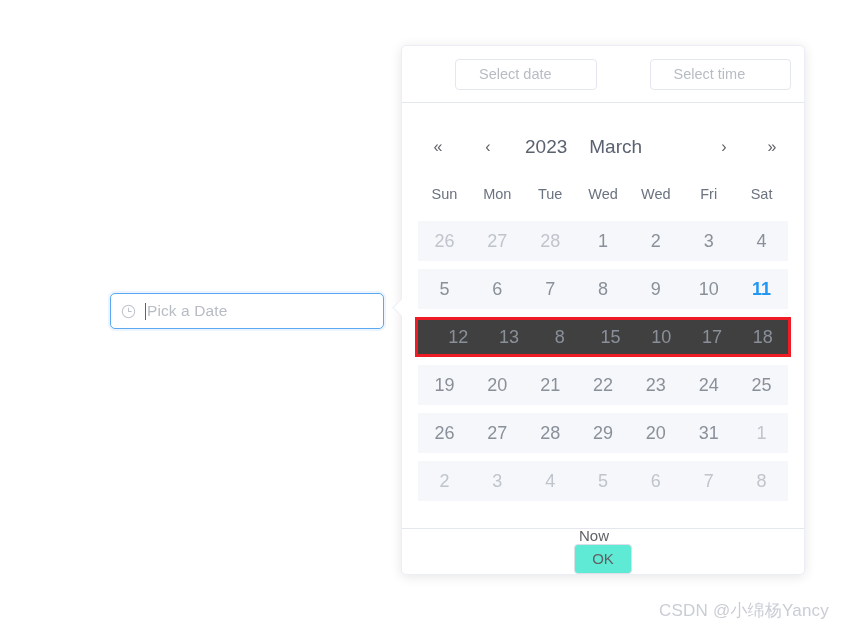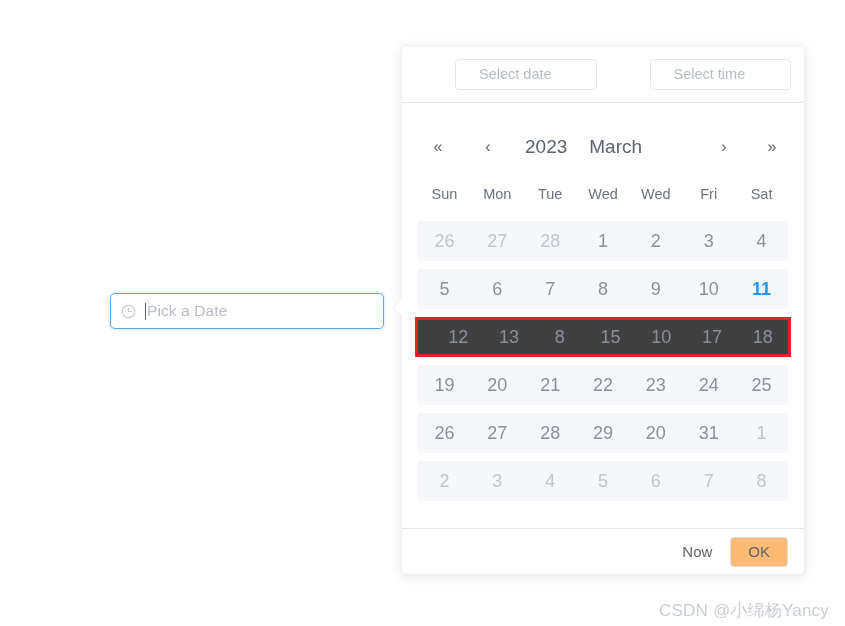--- a/index.html
+++ b/index.html
@@ -186,33 +186,34 @@
     left: 0;
     right: 0;
     bottom: 0;
     height: 46px;
     border-top: 1px solid #e4e7ed;
     display: flex;
     align-items: center;
     justify-content: flex-end;
     padding: 0 16px;
     box-sizing: border-box;
+    flex-direction: column;
   }
   #btn-now {
     color: #606266;
     font-size: 15px;
     margin-right: 18px;
   }
   #btn-ok {
     border: 1px solid #dcdfe6;
     border-radius: 4px;
     color: #606266;
     font-size: 15px;
     padding: 5px 17px;
-    background: #fdba74;
+    background: #5eead4;
     line-height: 1.2;
   }
 
   
   #watermark {
     position: absolute;
     right: 16px;
     bottom: 4px;
     color: #c9cdd4;
     font-size: 17px;

